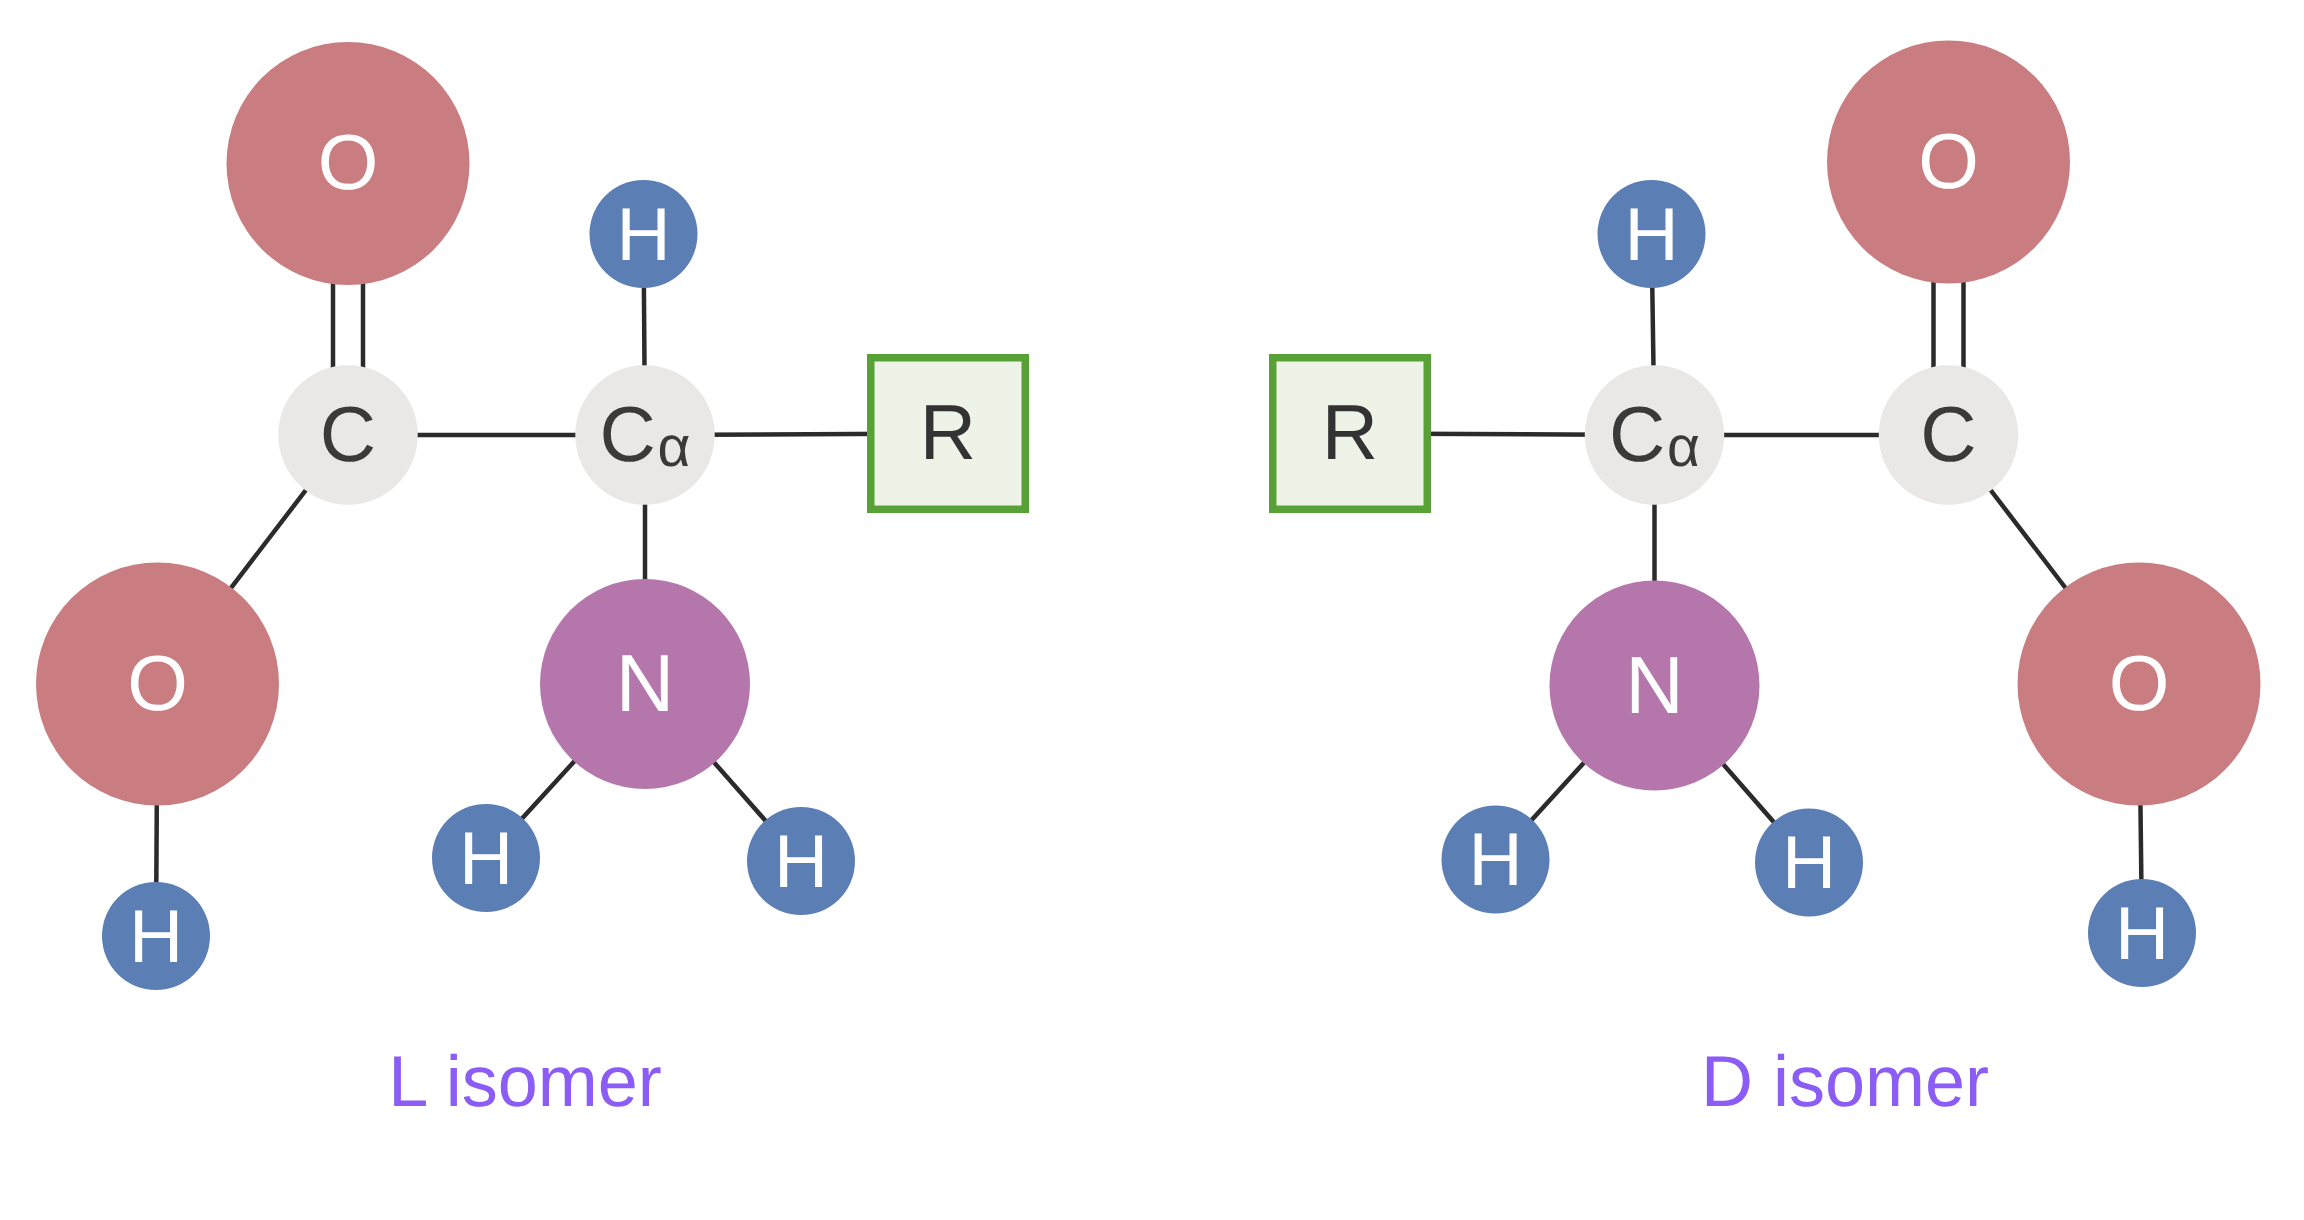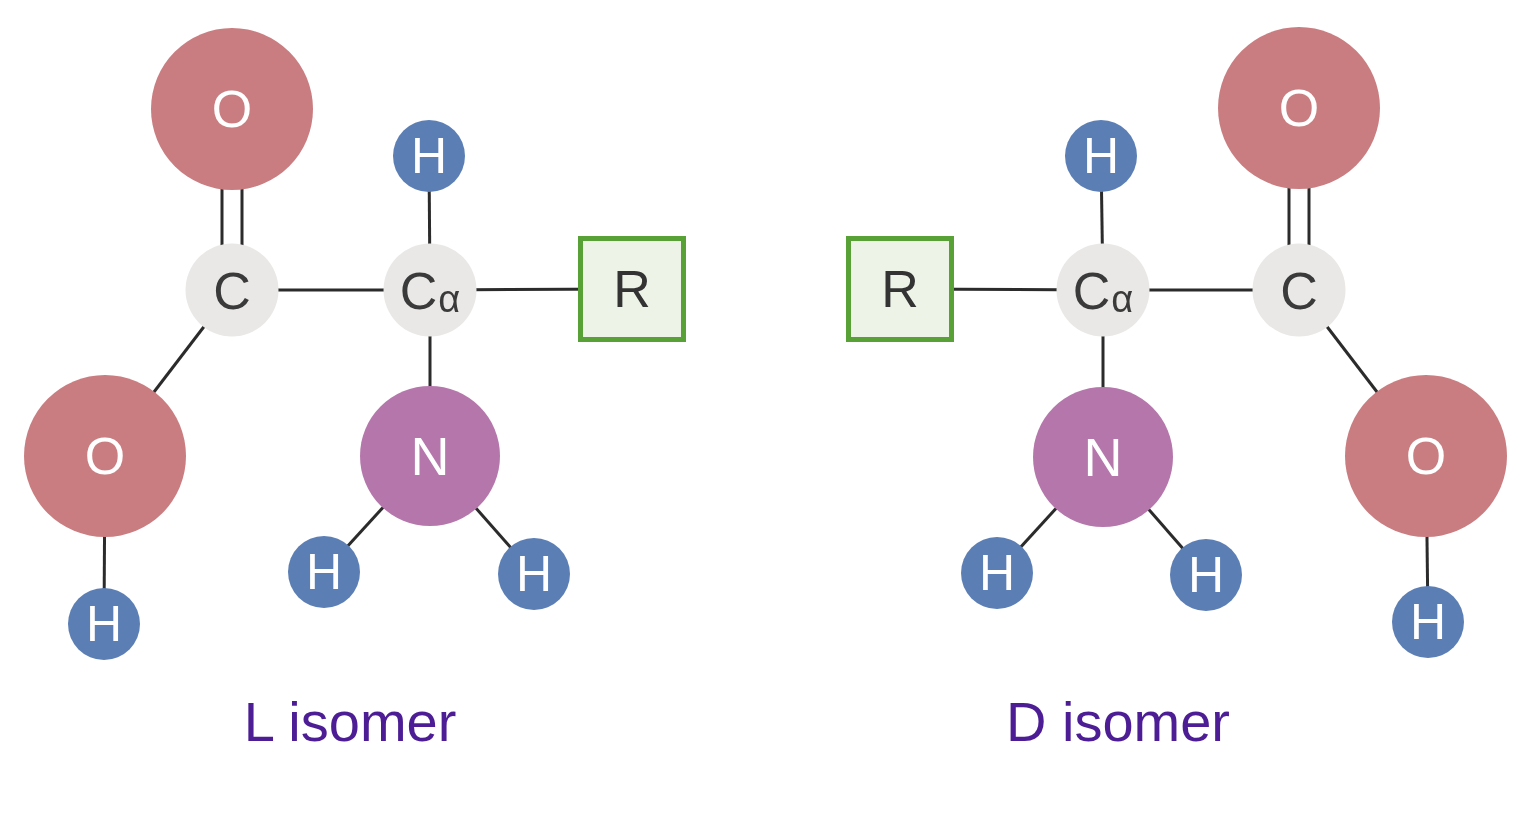--- a/index.html
+++ b/index.html
@@ -71,22 +71,22 @@
     display: flex;
     align-items: center;
     justify-content: center;
     color: #333333;
     font-size: 52px;
     z-index: 1;
   }
   .caption {
     position: absolute;
     transform: translateX(-50%);
-    color: #4c1d95;
-    font-size: 56px;
+    color: #8b5cf6;
+    font-size: 48px;
     line-height: 56px;
     white-space: nowrap;
     z-index: 1;
   }
 </style>
 </head>
 <body>
 
 <div class="canvas">
 
@@ -200,15 +200,15 @@
   </div>
 
   <div class="atom atom-hydrogen" style="left:1206px; top:575px;">
     <span>H</span>
   </div>
 
   <div class="r-box" style="left:900px; top:289px;">
     <span>R</span>
   </div>
 
-  <div class="caption" style="left:1118px; top:694px;">D isomer</div>
+  <div class="caption" style="left:1230px; top:694px;">D isomer</div>
 
 </div>
 
 </body></html>

